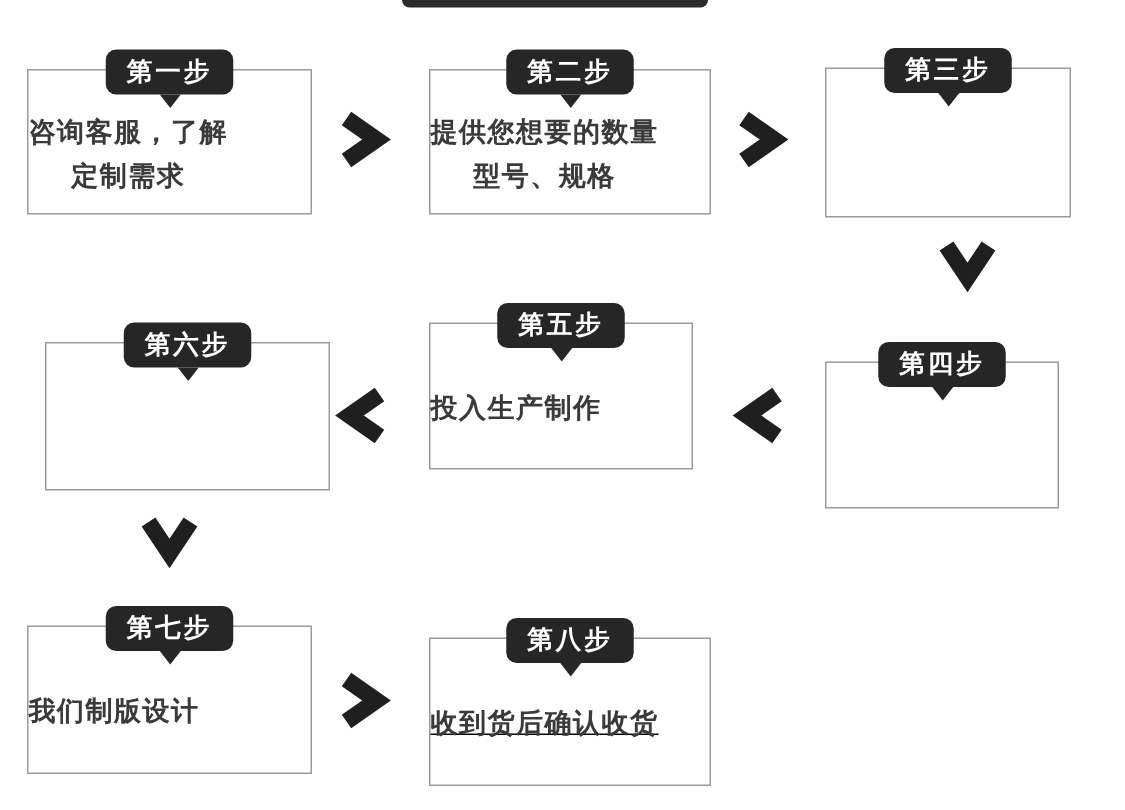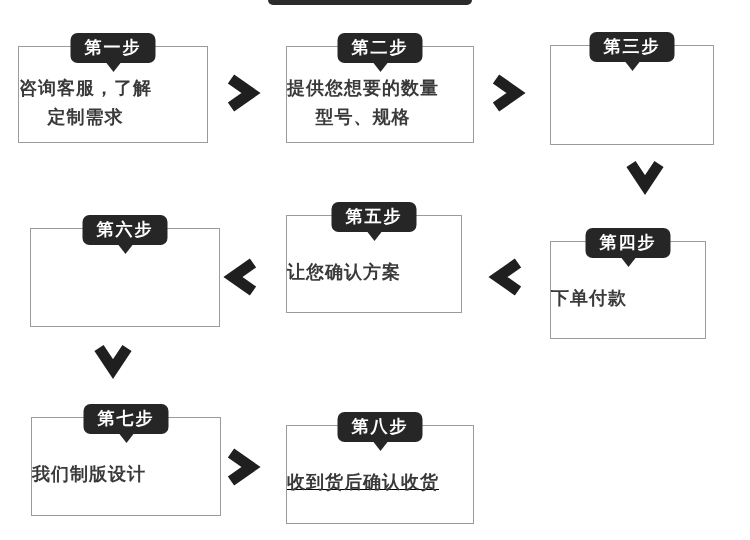--- a/index.html
+++ b/index.html
@@ -16,21 +16,21 @@
   .box-text{margin-top:16px;text-align:center;white-space:pre-line;
     font-size:18px;line-height:29px;letter-spacing:1px;font-weight:600;
     color:var(--box-text,#3a3a3a);}
 
   .b1{left:18px;top:46px;width:190px;height:97px;}
   .b2{left:286px;top:46px;width:188px;height:97px;}
   .b3{left:550px;top:45px;width:164px;height:100px;}
   .b4{left:550px;top:241px;width:156px;height:98px;}
   .b5{left:286px;top:215px;width:176px;height:98px;}
   .b6{left:18px;top:228px;width:190px;height:99px;margin-left:12px;}
-  .b7{left:18px;top:417px;width:190px;height:99px;margin-left:13px;}
+  .b7{left:18px;top:417px;width:190px;height:99px;}
   .b8{left:286px;top:425px;width:188px;height:99px;text-decoration:underline;}
 
   
   .badge{position:absolute;top:-14px;left:50%;transform:translateX(-50%);
     background:var(--badge-bg,#262626);color:var(--badge-text,#ffffff);
     font-size:17px;font-weight:bold;letter-spacing:2px;line-height:22px;
     padding:4px 14px;border-radius:7px;white-space:nowrap;z-index:2;}
   .badge::after{content:"";position:absolute;left:50%;top:100%;
     transform:translateX(-50%);width:0;height:0;
     border:7px solid transparent;border-top:9px solid var(--badge-bg,#262626);
@@ -78,30 +78,29 @@
   <div class="box b3">
     <div class="badge">第三步</div>
   </div>
 
   <svg class="chev a34" width="38" height="34" viewBox="0 0 38 34">
     <polyline points="5,4 19,25 33,4"></polyline>
   </svg>
 
   <div class="box b4">
     <div class="badge">第四步</div>
-    <div class="box-text">下单付款</div>
   </div>
 
   <svg class="chev a45" width="30" height="36" viewBox="0 0 30 36">
     <polyline points="4,4 24,18 4,32"></polyline>
   </svg>
 
   <div class="box b5">
     <div class="badge">第五步</div>
-    <div class="box-text">让您确认方案</div>
+    <div class="box-text">投入生产制作</div>
   </div>
 
   <svg class="chev a56" width="30" height="36" viewBox="0 0 30 36">
     <polyline points="4,4 24,18 4,32"></polyline>
   </svg>
 
   <div class="box b6">
     <div class="badge">第六步</div>
   </div>
 

